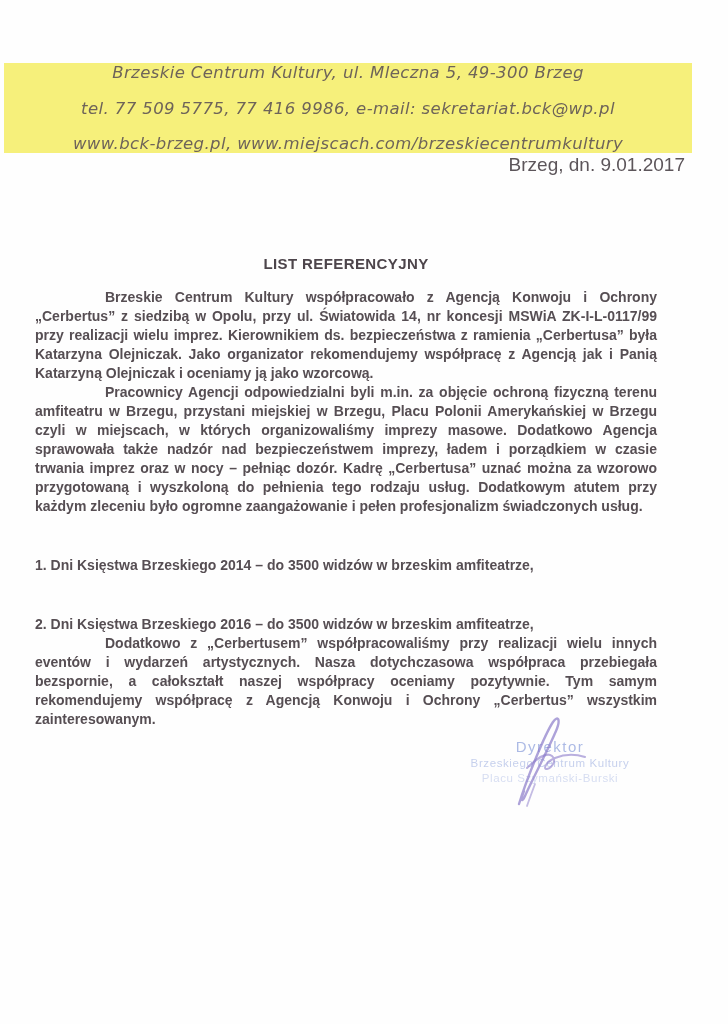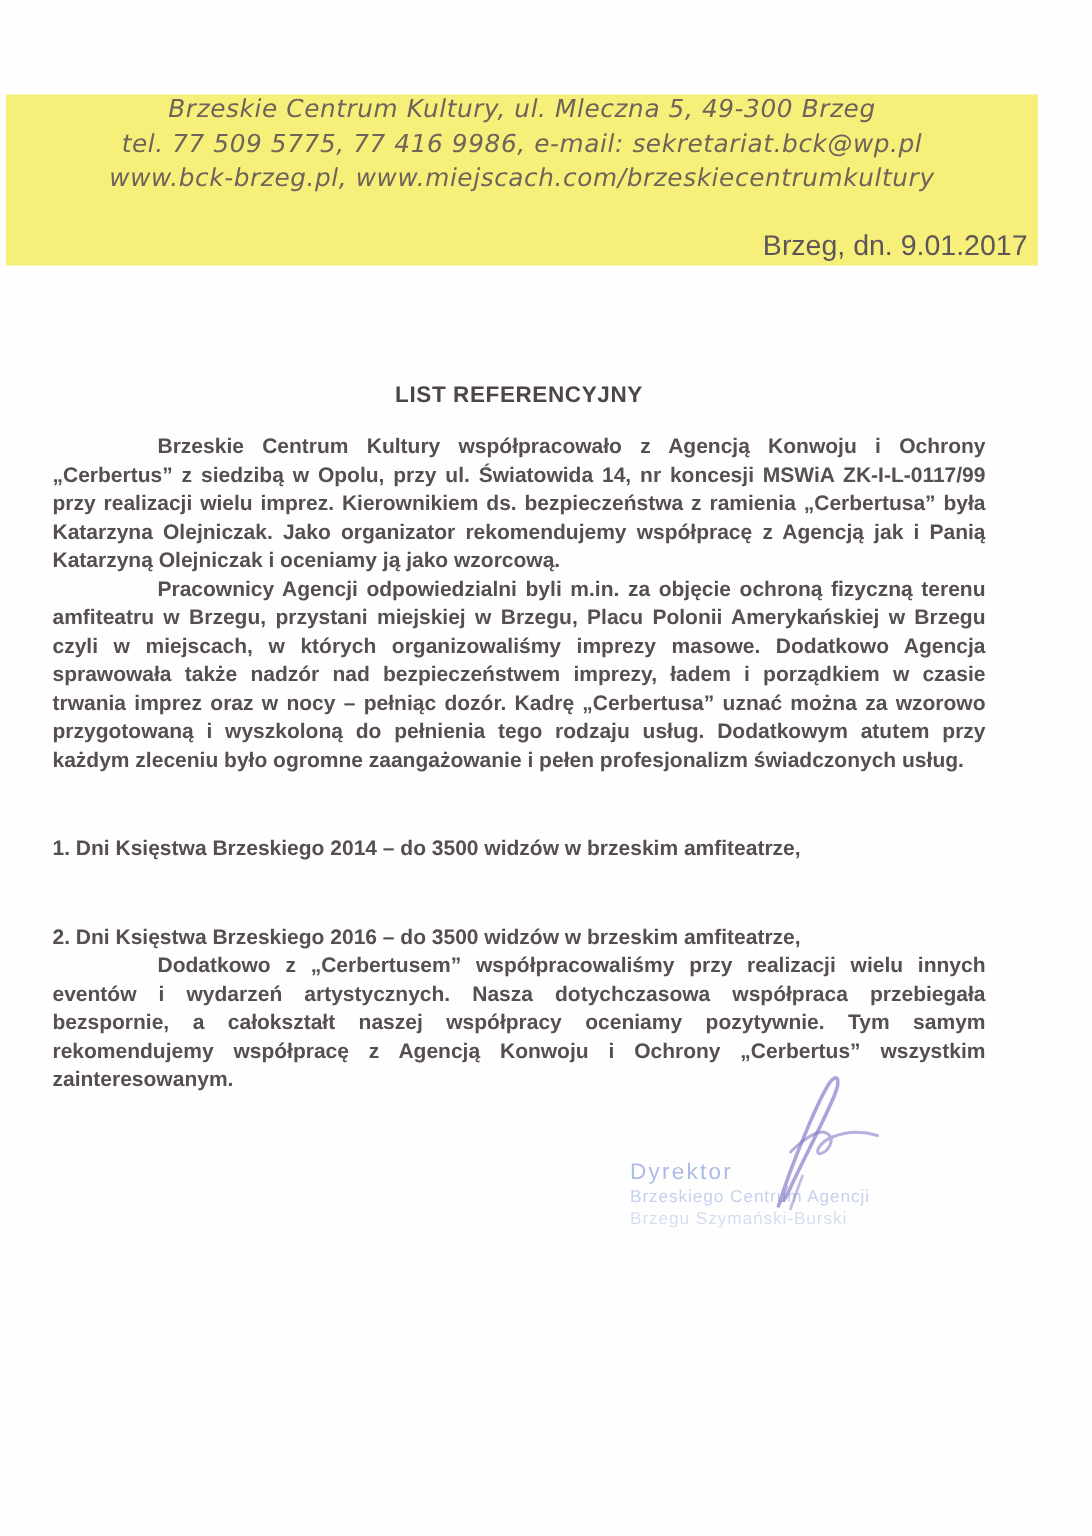--- a/index.html
+++ b/index.html
@@ -11,25 +11,25 @@
     background: #fefefe;
     overflow: hidden;
     font-family: "Liberation Sans", sans-serif;
   }
   
   .letterhead {
     position: absolute;
     left: 4px;
     top: 63px;
     width: 688px;
-    height: 114px;
+    height: 90px;
     background: #f6f07b;
     display: flex;
     flex-direction: column;
-    justify-content: flex-start;
+    justify-content: space-between;
     align-items: center;
     gap: 4px;
   }
   .letterhead .lh-line {
     font-family: "DejaVu Sans", sans-serif;
     font-style: italic;
     font-size: 16.5px;
     letter-spacing: 0.4px;
     color: #6e6459;
     white-space: nowrap;
@@ -68,22 +68,22 @@
   }
   .body-text p { margin: 0; }
   .body-text p.indent { text-indent: 70px; }
   .body-text p.list-line { text-align: left; margin-top: 40px; }
   
   .stamp {
     position: absolute;
     left: 420px;
     top: 738px;
     width: 260px;
+    text-align: center;
     pointer-events: none;
-    margin-top: 35px;
   }
   .stamp .stamp-line-1 {
     font-size: 15px;
     letter-spacing: 1.5px;
     color: #7b91d6;
     opacity: 0.62;
   }
   .stamp .stamp-line-2 {
     margin-top: 2px;
     font-size: 11.5px;
@@ -125,22 +125,22 @@
   <div class="body-text">
     <p class="indent">Brzeskie Centrum Kultury współpracowało z Agencją Konwoju i Ochrony „Cerbertus” z siedzibą w Opolu, przy ul. Światowida 14, nr koncesji MSWiA ZK-I-L-0117/99 przy realizacji wielu imprez. Kierownikiem ds. bezpieczeństwa z ramienia „Cerbertusa” była Katarzyna Olejniczak. Jako organizator rekomendujemy współpracę z Agencją jak i Panią Katarzyną Olejniczak i oceniamy ją jako wzorcową.</p>
     <p class="indent">Pracownicy Agencji odpowiedzialni byli m.in. za objęcie ochroną fizyczną terenu amfiteatru w Brzegu, przystani miejskiej w Brzegu, Placu Polonii Amerykańskiej w Brzegu czyli w miejscach, w których organizowaliśmy imprezy masowe. Dodatkowo Agencja sprawowała także nadzór nad bezpieczeństwem imprezy, ładem i porządkiem w czasie trwania imprez oraz w nocy – pełniąc dozór. Kadrę „Cerbertusa” uznać można za wzorowo przygotowaną i wyszkoloną do pełnienia tego rodzaju usług. Dodatkowym atutem przy każdym zleceniu było ogromne zaangażowanie i pełen profesjonalizm świadczonych usług.</p>
     <p class="list-line">1. Dni Księstwa Brzeskiego 2014 – do 3500 widzów w brzeskim amfiteatrze,</p>
     <p class="list-line">2. Dni Księstwa Brzeskiego 2016 – do 3500 widzów w brzeskim amfiteatrze,</p>
     <p class="indent">Dodatkowo z „Cerbertusem” współpracowaliśmy przy realizacji wielu innych eventów i wydarzeń artystycznych. Nasza dotychczasowa współpraca przebiegała bezspornie, a całokształt naszej współpracy oceniamy pozytywnie. Tym samym rekomendujemy współpracę z Agencją Konwoju i Ochrony „Cerbertus” wszystkim zainteresowanym.</p>
   </div>
 
   <div class="stamp">
     <div class="stamp-line-1">Dyrektor</div>
-    <div class="stamp-line-2">Brzeskiego Centrum Agencji</div>
-    <div class="stamp-line-3">Brzegu Szymański-Burski</div>
+    <div class="stamp-line-2">Brzeskiego Centrum Kultury</div>
+    <div class="stamp-line-3">Placu Szymański-Burski</div>
   </div>
 
   <svg class="signature-svg" viewBox="0 0 90 100" xmlns="http://www.w3.org/2000/svg">
     <path d="M14,92 C22,66 40,22 48,10 C53,3 56,7 51,19 C42,40 27,68 20,84 C17,91 15,89 19,79" fill="none" stroke="#8a7ac9" stroke-width="2.4" stroke-linecap="round" opacity="0.7"></path>
     <path d="M22,56 C32,46 42,40 47,44 C52,48 47,56 42,57 C38,58 40,50 50,46 C60,42 70,42 80,45" fill="none" stroke="#8a7ac9" stroke-width="2" stroke-linecap="round" opacity="0.6"></path>
     <path d="M30,72 C27,80 24,88 22,94" fill="none" stroke="#8a7ac9" stroke-width="1.8" stroke-linecap="round" opacity="0.5"></path>
   </svg>
 
 </div>
 

